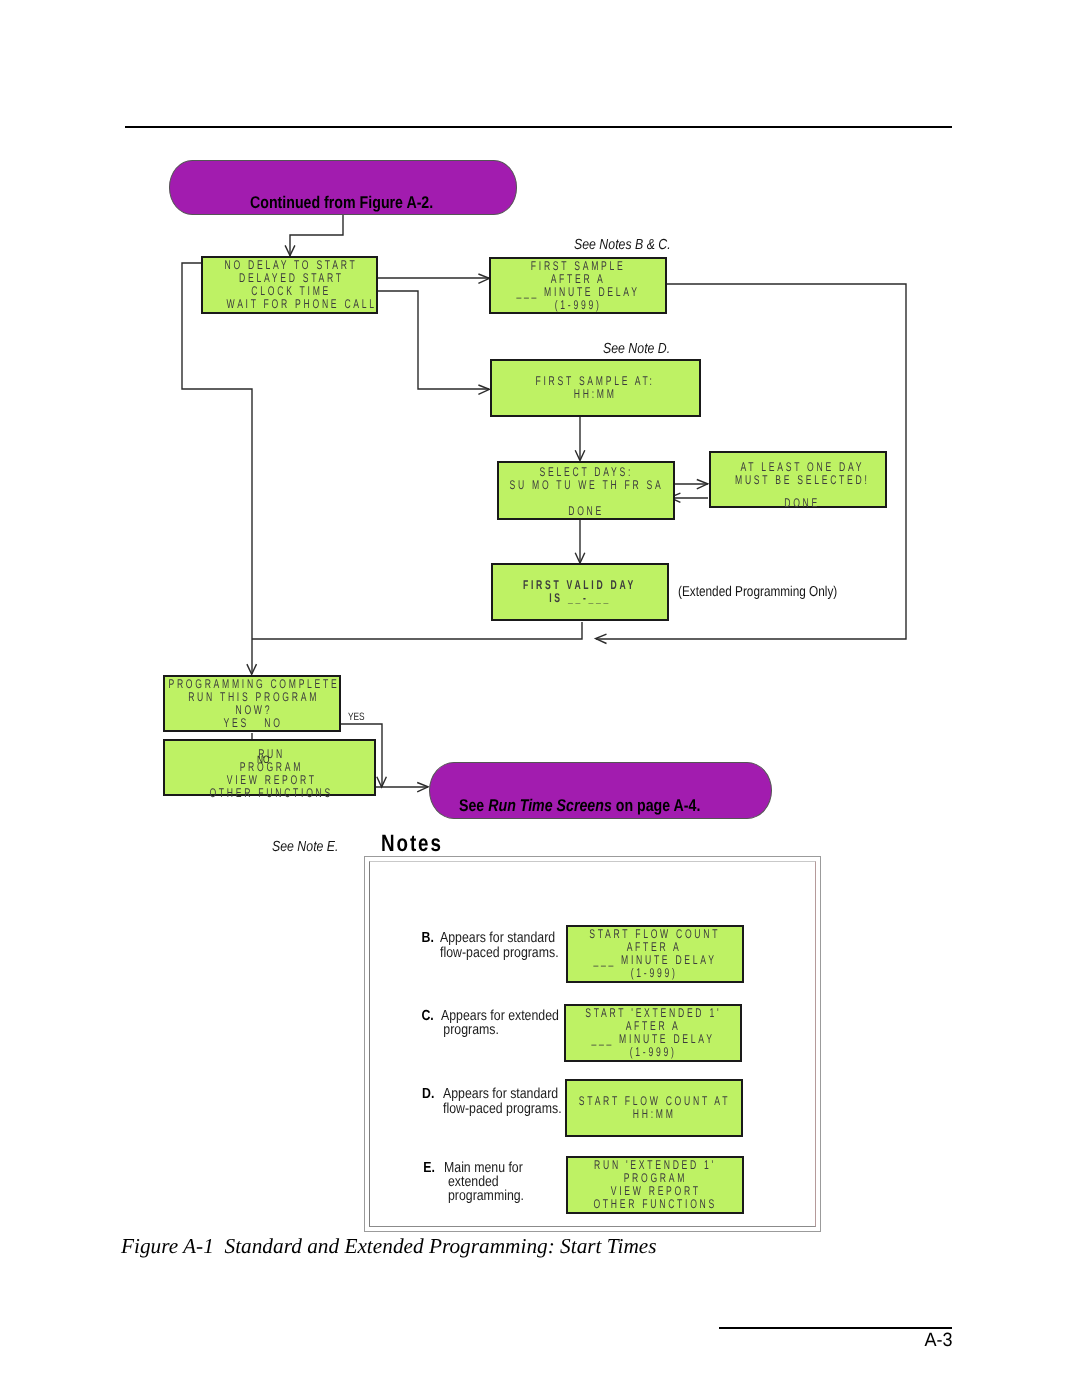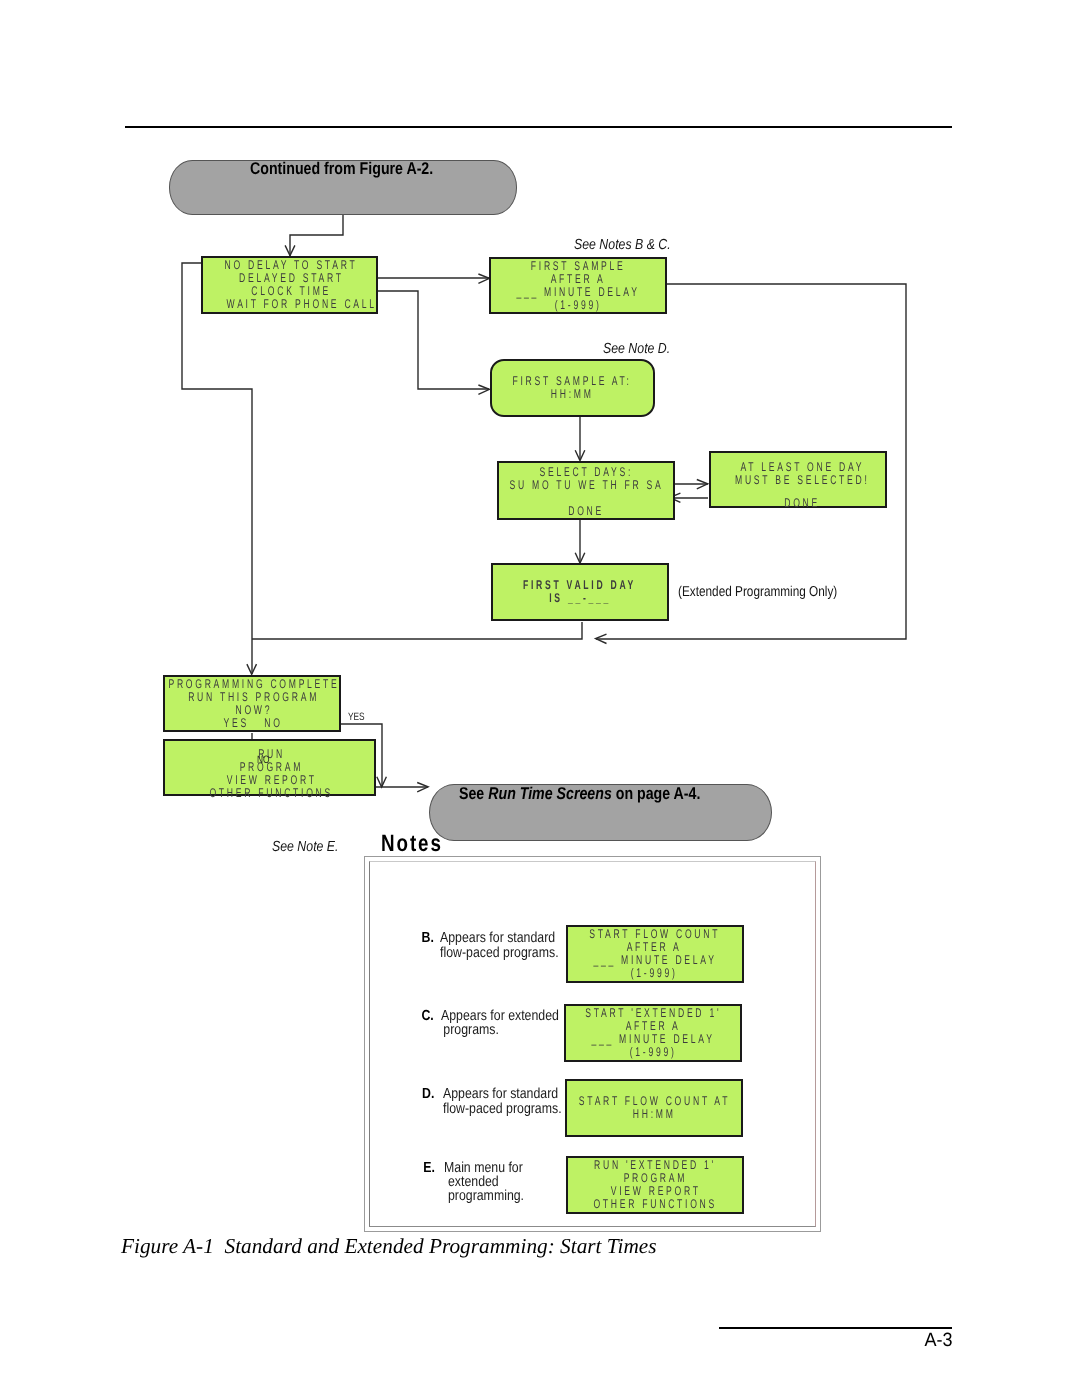--- a/index.html
+++ b/index.html
@@ -17,22 +17,22 @@
   .hdr-rule{position:absolute;left:125px;top:125.5px;width:827px;height:2.2px;background:#000;}
 
   
   .fbox{position:absolute;border:2px solid #1a1a1a;background:#bef264;box-sizing:border-box;
         display:flex;flex-direction:column;justify-content:center;align-items:center;}
   .scr{font-family:"Liberation Sans",sans-serif;font-size:12.6px;letter-spacing:3.96px;
        color:#3d3d3d;white-space:pre;line-height:13px;transform:scaleX(0.6846);
        -webkit-font-smoothing:antialiased;}
 
   
-  .rbox{position:absolute;border:1.1px solid #555;border-radius:25px / 28.5px;background:#a3a3a3;
-        box-sizing:border-box;display:flex;align-items:flex-start;justify-content:center;}
+  .rbox{position:absolute;border:1.1px solid #555;border-radius:25px / 28.5px;background:#a21caf;
+        box-sizing:border-box;display:flex;align-items:flex-end;justify-content:center;}
   .rbox > span{font-family:"Liberation Sans",sans-serif;font-weight:bold;font-size:17px;
         color:#000;white-space:nowrap;transform:scaleX(0.835);transform-origin:left center;
         display:inline-block;position:relative;top:-1.5px;}
   .rbox i{font-style:italic;}
 
   
   .note{position:absolute;font-family:"Liberation Sans",sans-serif;font-style:italic;
         font-size:14.6px;color:#151515;white-space:nowrap;
         transform:scaleX(0.845);transform-origin:left top;}
   .plain{position:absolute;font-family:"Liberation Sans",sans-serif;font-size:14.3px;
@@ -112,40 +112,40 @@
       <path d="M341,787 L428,787"></path>
       <path d="M417.2,782.5 L428.1,786.9 L417.2,791.8"></path>
     </g>
   </svg>
 
   <div class="rbox" id="rb-continued" style="left:169.1px;top:159.9px;width:348.2px;height:55.4px;border-radius:23.3px / 27px;
        justify-content:flex-start;padding-left:79.5px;box-sizing:border-box;">
     <span>Continued from Figure A-2.</span>
   </div>
 
-  <div class="rbox" id="rb-runtime" style="left:428.6px;top:784px;width:343px;height:56.5px;
+  <div class="rbox" id="rb-runtime" style="left:428.6px;top:762px;width:343px;height:56.5px;
        justify-content:flex-start;padding-left:29px;box-sizing:border-box;">
     <span><span>See </span><i>Run Time Screens</i><span> on page A-4.</span></span>
   </div>
 
   <div class="fbox" id="fb-start" style="left:201.2px;top:255.6px;width:177.1px;height:58.2px;padding-left:3px;padding-top:0.5px;">
       <div class="scr">NO DELAY TO START</div>
       <div class="scr">DELAYED START</div>
       <div class="scr">CLOCK TIME</div>
       <div class="scr" style="margin-left: 21px;">WAIT FOR PHONE CALL</div>
     </div>
 
   <div class="fbox" id="fb-delay" style="left:489.4px;top:256.7px;width:177.6px;height:57.8px;">
       <div class="scr">FIRST SAMPLE</div>
       <div class="scr">AFTER A</div>
       <div class="scr">___ MINUTE DELAY</div>
       <div class="scr">(1-999)</div>
     </div>
 
-  <div class="fbox" id="fb-fsat" style="left:490px;top:359px;width:165px;height:57.9px;border-radius:14px;">
+  <div class="fbox" id="fb-fsat" style="left:490px;top:359px;width:211px;height:57.9px;">
       <div class="scr">FIRST SAMPLE AT:</div>
       <div class="scr">HH:MM</div>
     </div>
 
   <div class="fbox" id="fb-days" style="left:491.3px;top:461.3px;width:177.9px;height:58.7px;padding-top:3px;margin-left:6px;">
       <div class="scr">SELECT DAYS:</div>
       <div class="scr">SU MO TU WE TH FR SA</div>
       <div class="scr">&nbsp;</div>
       <div class="scr">DONE</div>
     </div>

